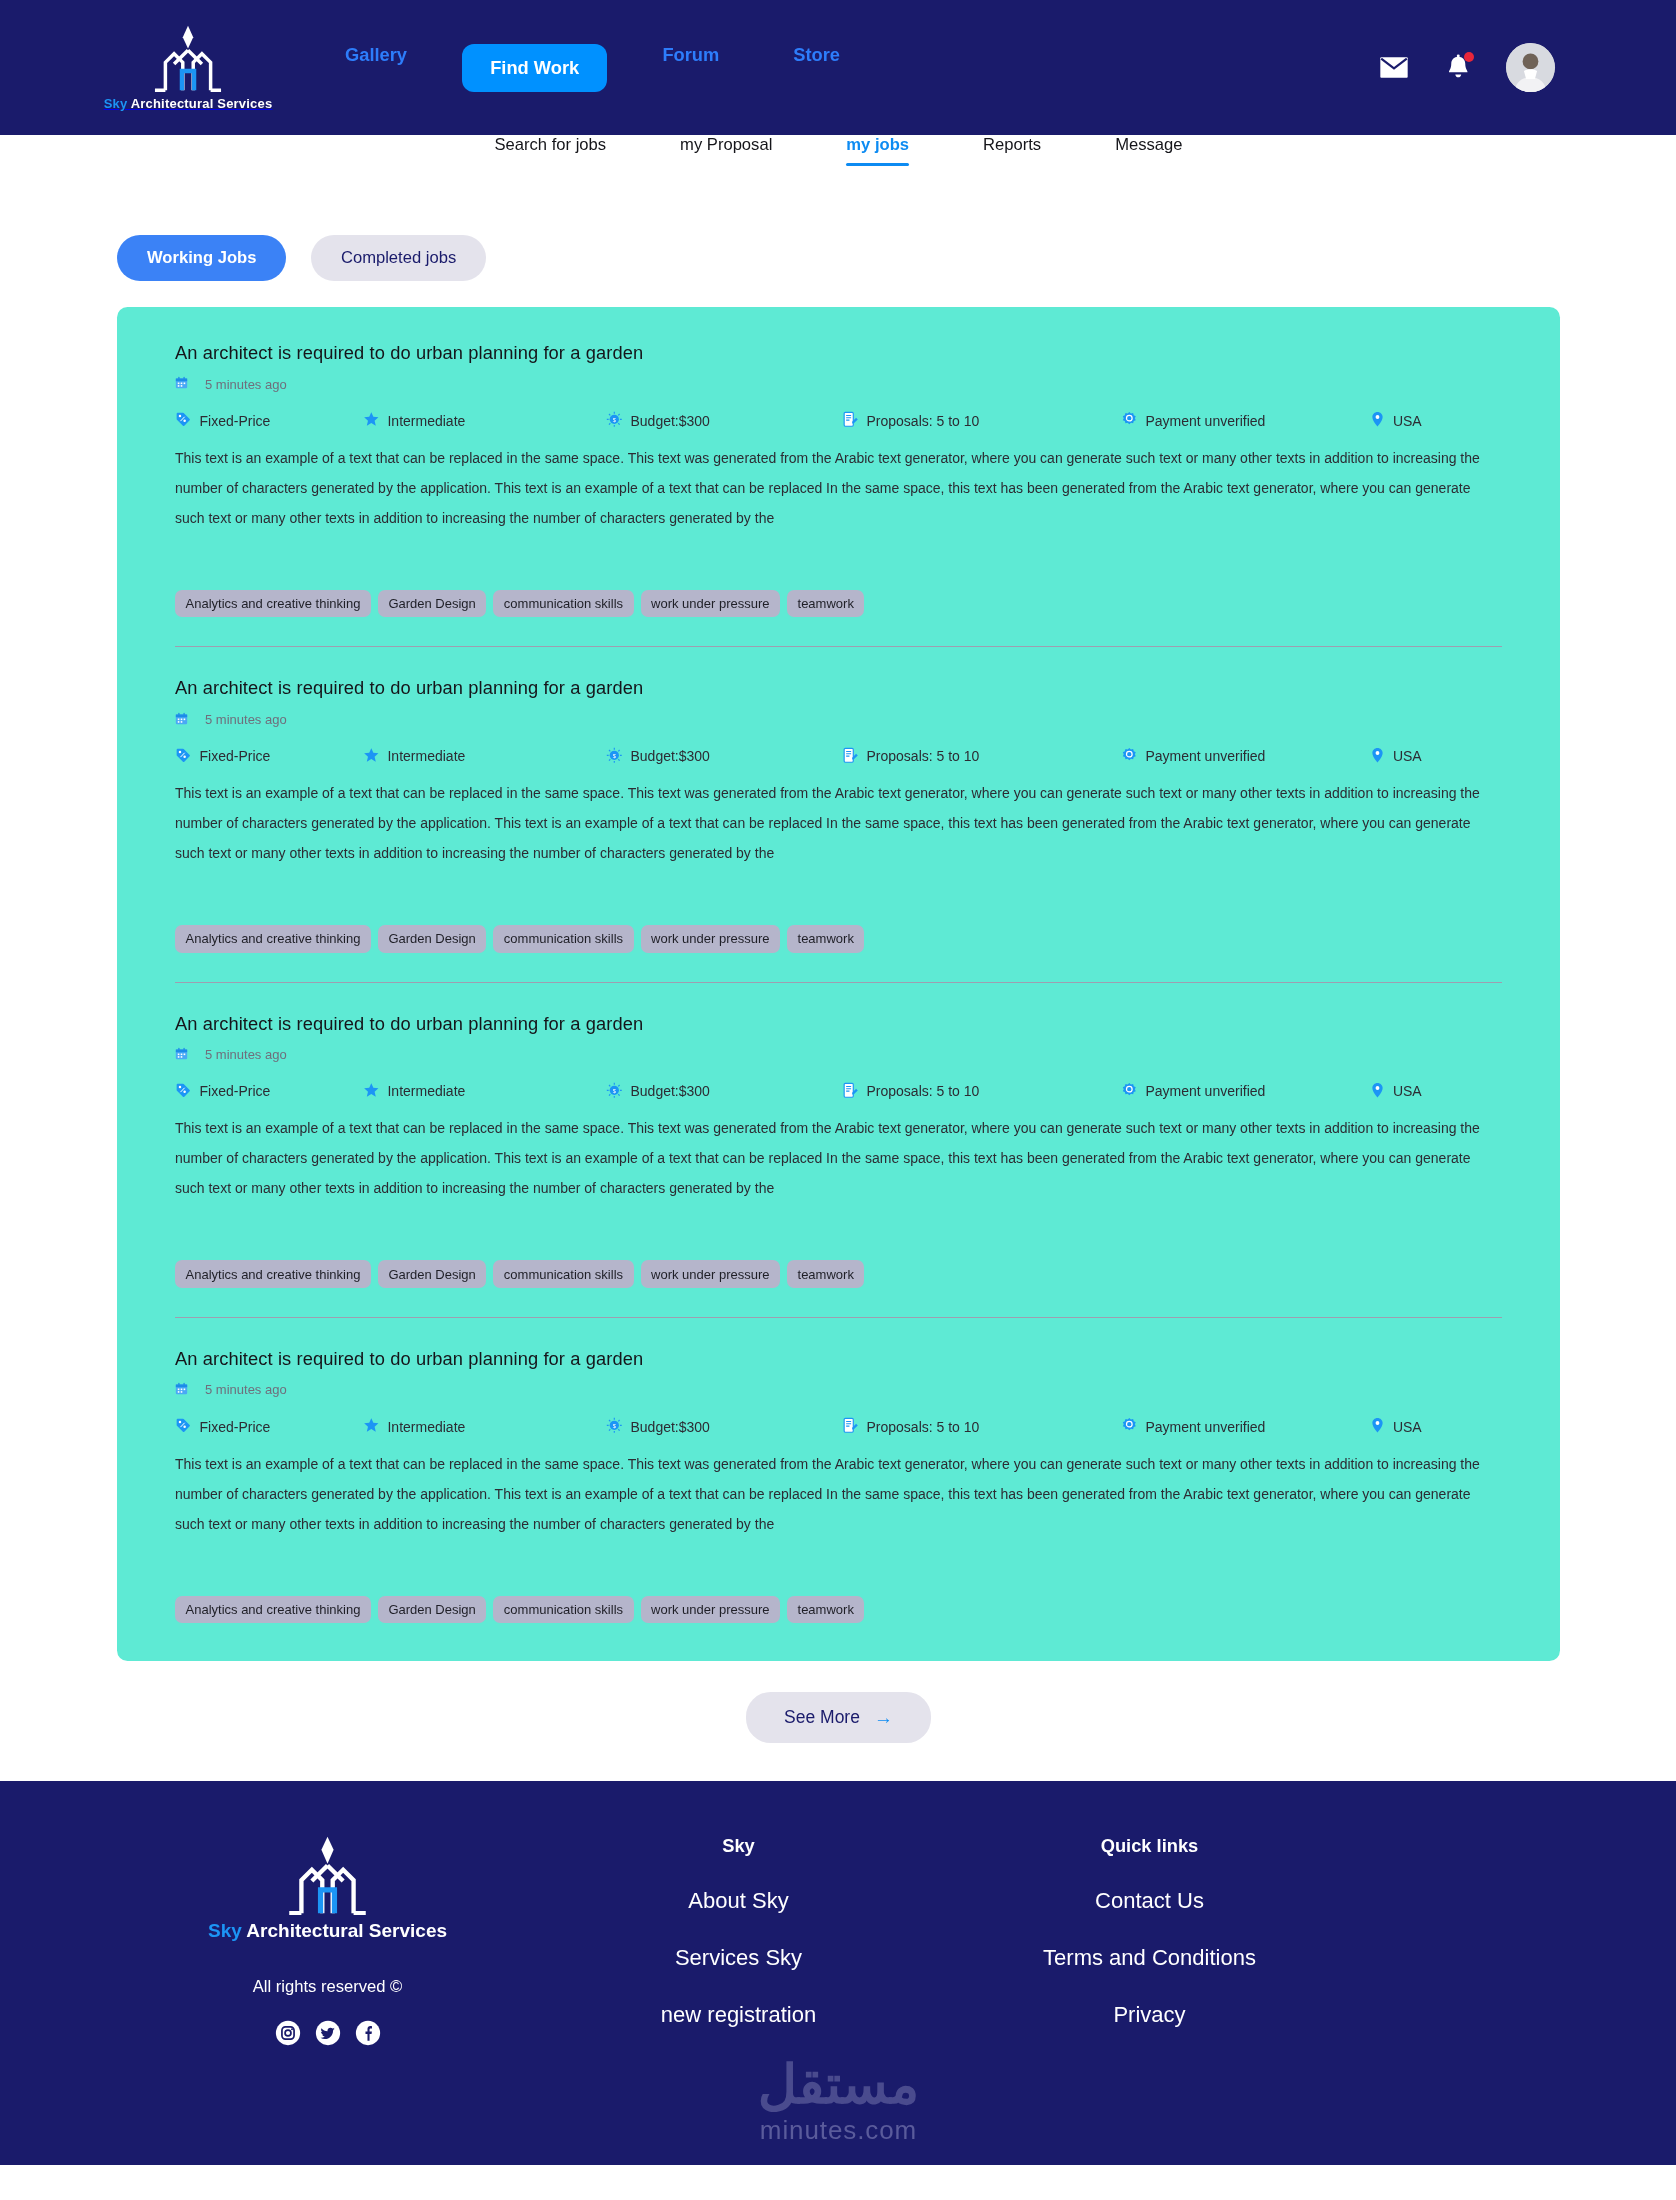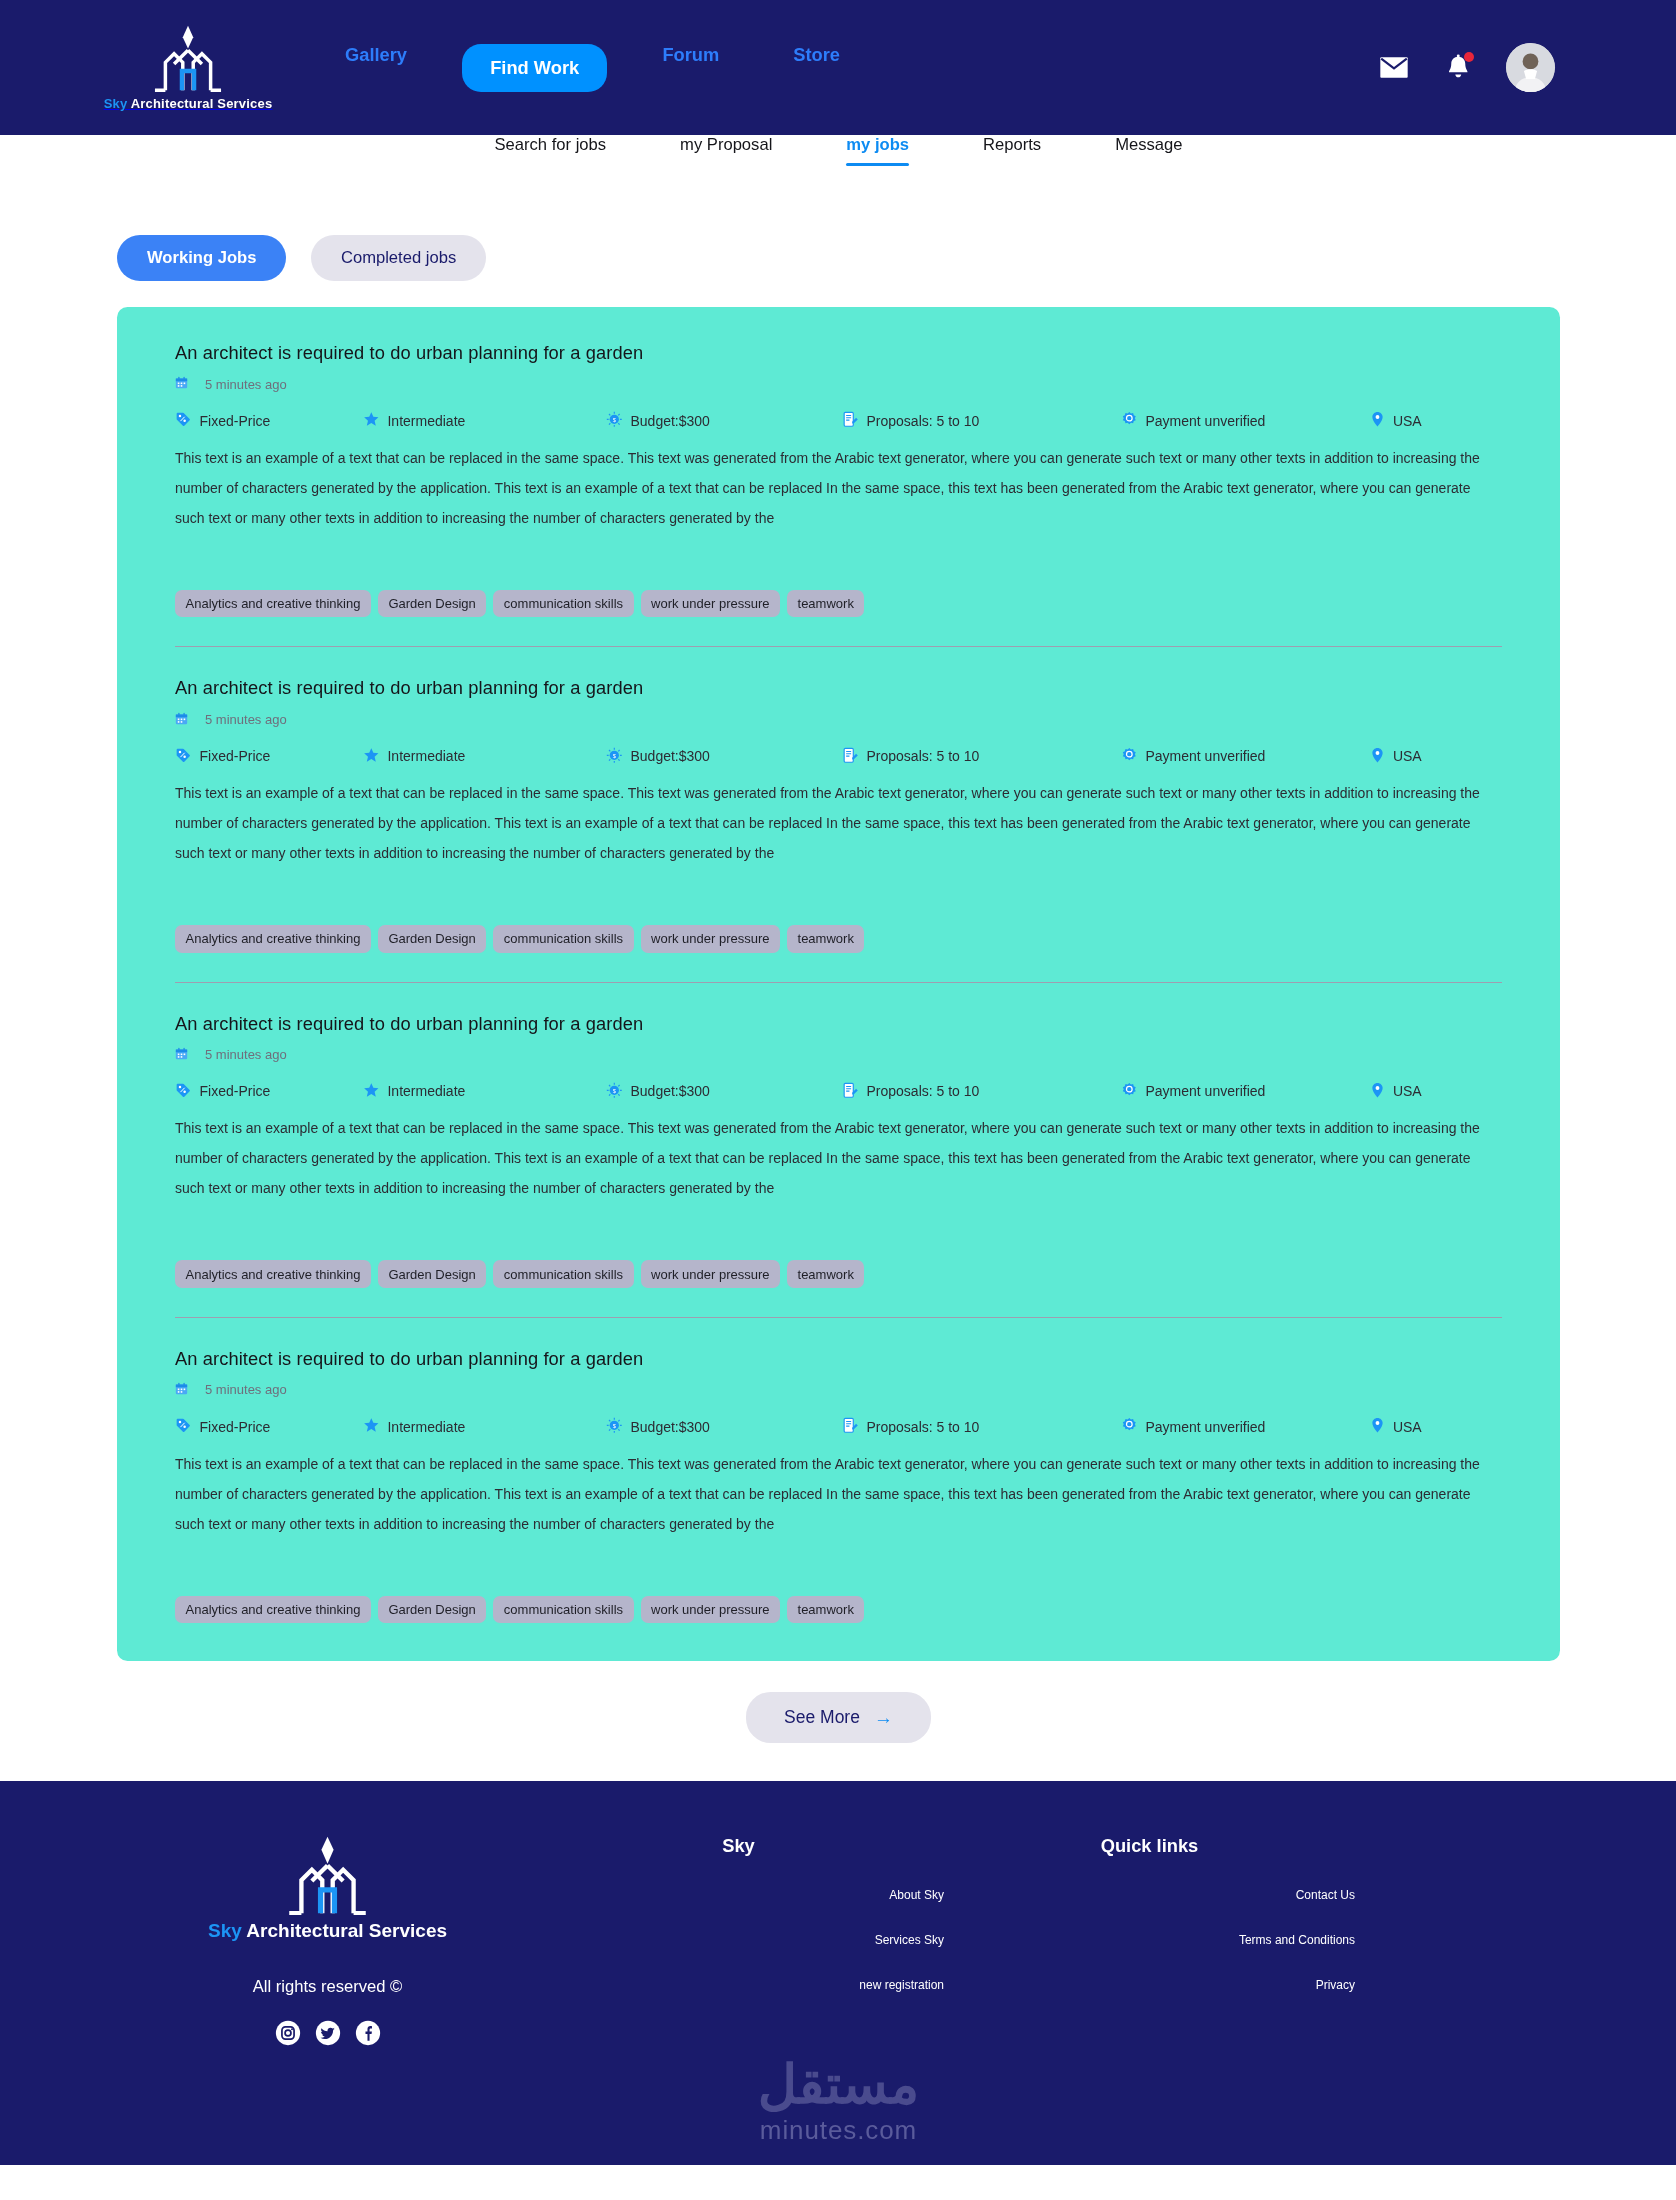--- a/index.html
+++ b/index.html
@@ -31,21 +31,21 @@
     color:#2d7dfb;
     font-size:18.3px;
     font-weight:700;
     text-decoration:none;
     padding:0 31px;
     white-space:nowrap;
   }
   .mainlink.cta{
     background:#0091ff;
     color:#ffffff;
-    border-radius:19px;
+    border-radius:12px;
     padding:13px 28px;
     margin:0 12.2px;
   }
 
   .navright{margin-left:auto;display:flex;align-items:center;gap:30px;}
   .iconbtn{position:relative;display:flex;align-items:center;justify-content:center;width:35px;height:35px;}
   .dot{
     position:absolute;top:1.7px;right:1.7px;width:10.5px;height:10.5px;border-radius:50%;background:#e8263a;
   }
   .avatar{
@@ -157,21 +157,21 @@
   .fbrand-mark{width:91px;height:80px;display:block;}
   .fbrand-text{font-size:19px;font-weight:700;margin-top:5.2px;white-space:nowrap;}
   .fbrand-text .sky{color:#1c95f5;}
   .fbrand-text .rest{color:#fff;}
   .rights{color:#fff;font-size:16.6px;margin-top:35px;}
   .socials{display:flex;gap:14px;margin-top:23px;}
   .soc{width:26px;height:26px;display:block;}
 
   .fcol{width:411px;text-align:center;}
   .fcol h4{color:#fff;font-size:18.3px;font-weight:700;margin-bottom:31px;}
-  .flink{display:block;color:#fff;font-size:12px;text-decoration:none;margin-bottom:31px;text-align:right;}
+  .flink{display:block;color:#fff;font-size:22px;text-decoration:none;margin-bottom:31px;}
 
   .watermark{
     position:absolute;left:0;right:0;bottom:19px;
     display:flex;flex-direction:column;align-items:center;gap:3.5px;
     pointer-events:none;
   }
   .wm-ar{font-size:54px;color:#4a4b8e;font-weight:700;line-height:1;letter-spacing:1.7px;}
   .wm-en{font-size:26px;color:#5a5b9b;letter-spacing:0.9px;}
 </style>
 </head>

